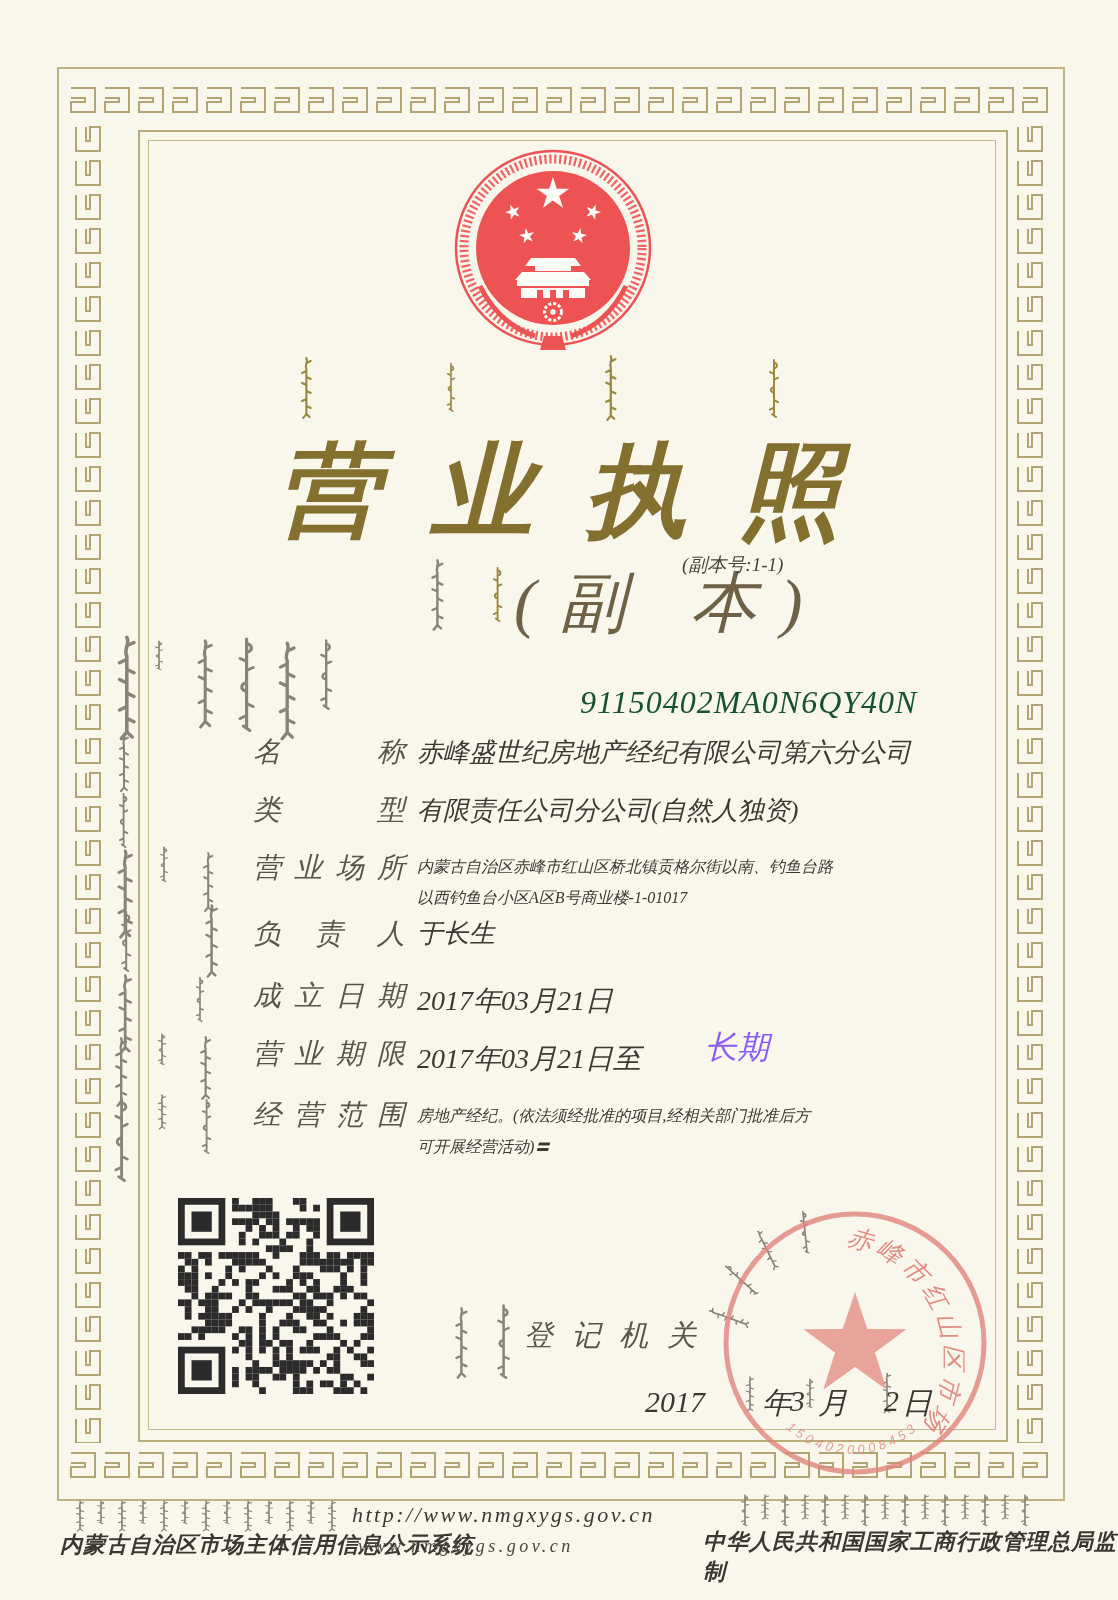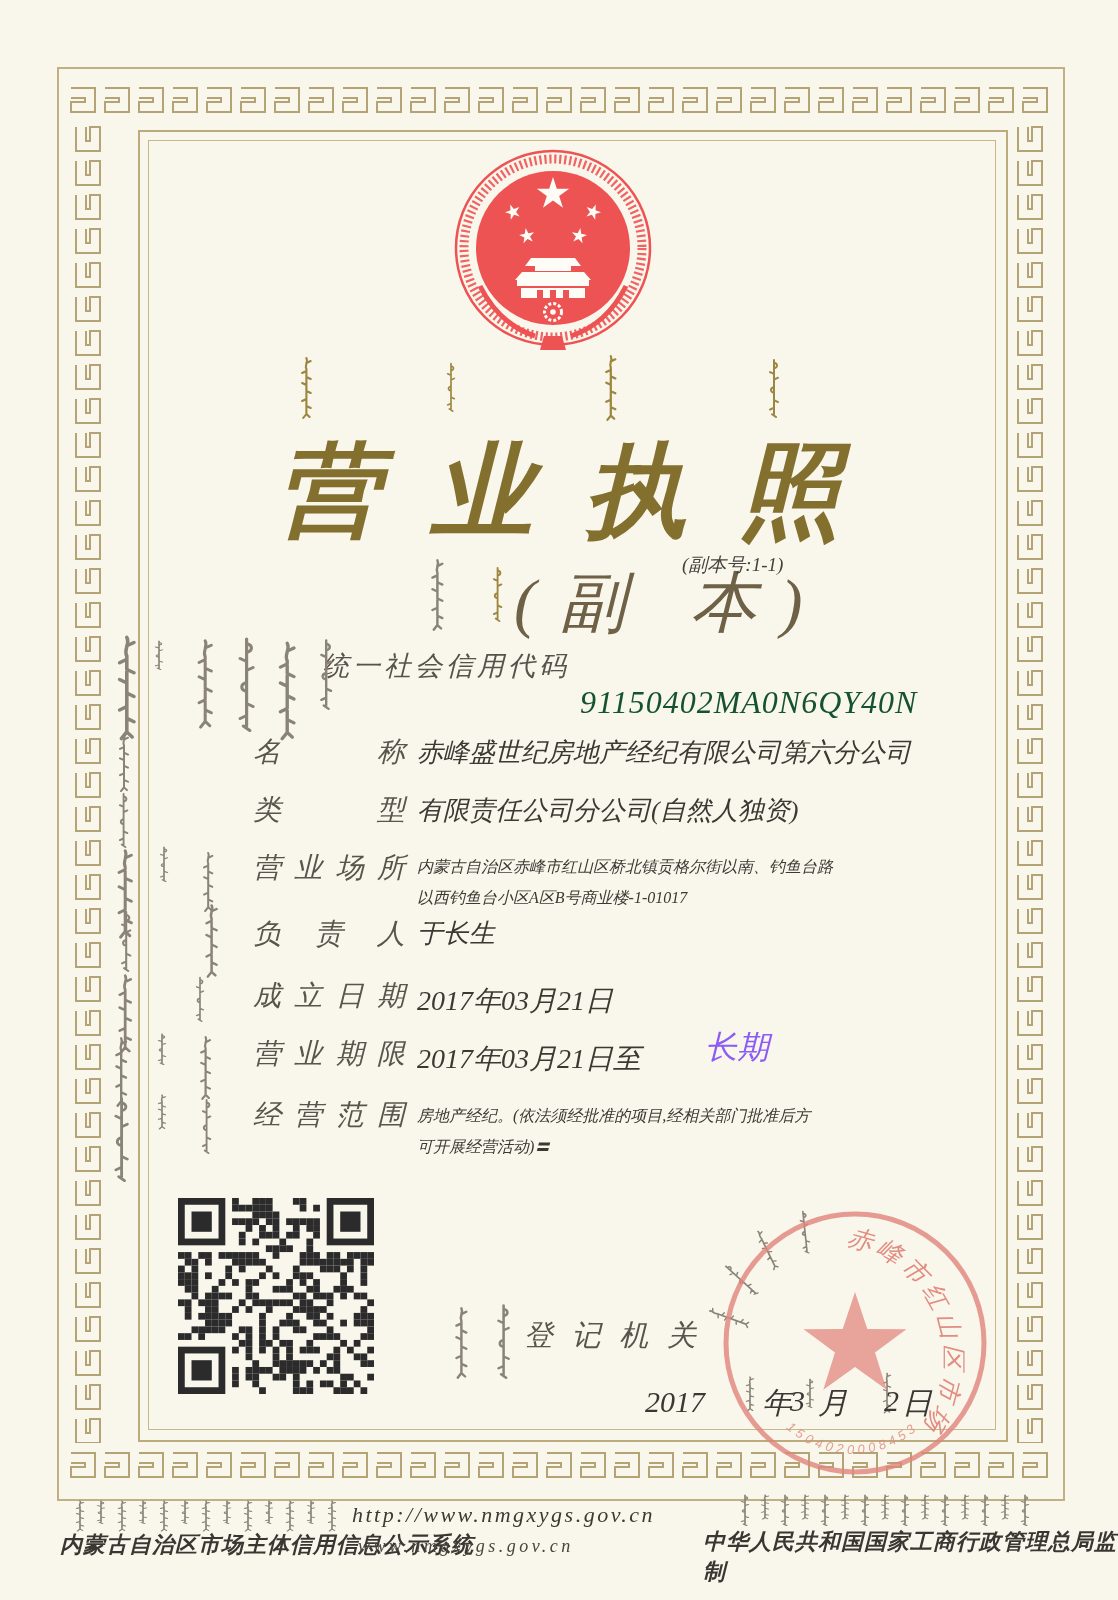--- a/index.html
+++ b/index.html
@@ -94,21 +94,20 @@
       <rect x="116" y="142" width="6" height="8"></rect>
     </g>
     <circle cx="106" cy="164" r="8.5" fill="none" stroke="#fdfcf6" stroke-width="3" stroke-dasharray="3 2"></circle>
     <circle cx="106" cy="164" r="2.8" fill="#fdfcf6"></circle>
   </svg>
 
   <div class="title">营业执照</div>
   <div class="subtitle">(副 本)</div>
   <div class="copynum">(副本号:1-1)</div>
 
-  <div class="codelabel">统一社会信用代码</div>
   <div class="codevalue">91150402MA0N6QY40N</div>
 
   <div class="row" style="top:733px">
     <div class="flabel jchars">
         <span>名</span>
         <span>称</span>
       </div>
     <div class="fvalue" style="top:4px">赤峰盛世纪房地产经纪有限公司第六分公司</div>
   </div>
   <div class="row" style="top:791px">

